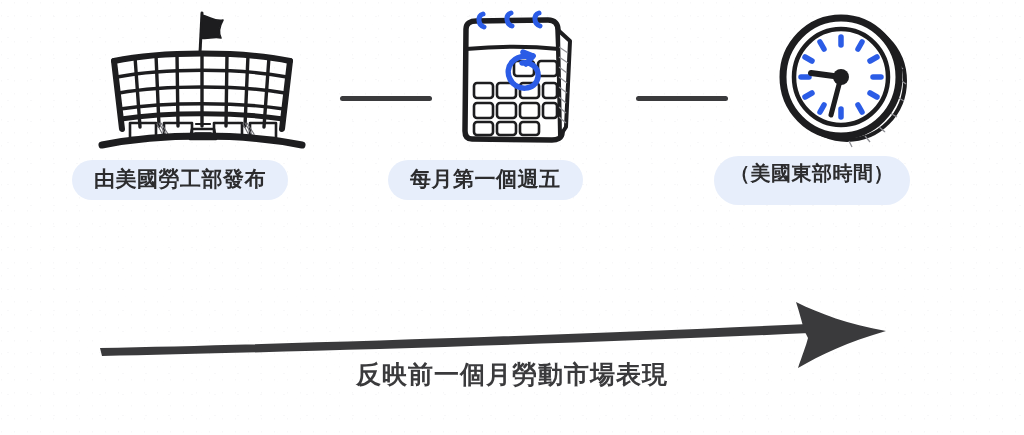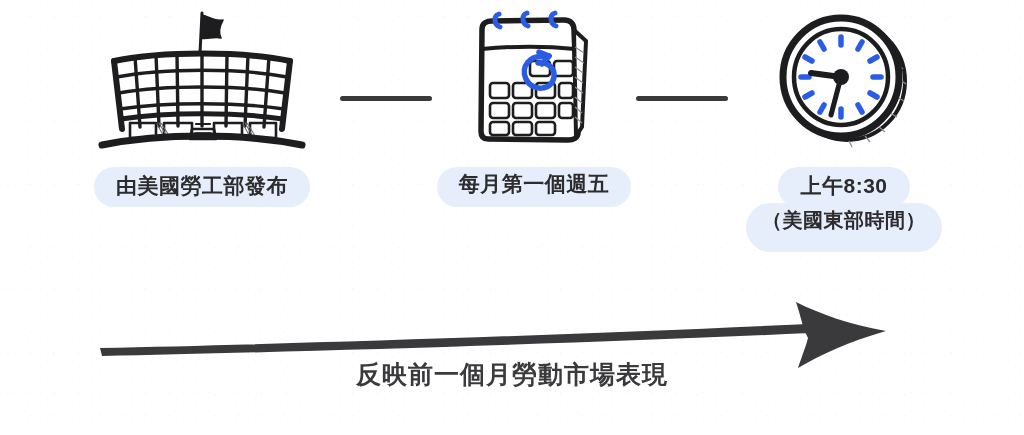--- a/index.html
+++ b/index.html
@@ -46,23 +46,22 @@
     height: 160px;
     display: flex;
     align-items: center;
     justify-content: center;
   }
   .step-icon svg { display: block; }
 
   .labels {
     display: flex;
     flex-direction: column;
-    align-items: center;
+    align-items: flex-start;
     gap: 0px;
-    margin-top: 7px;
   }
 
   .pill {
     display: inline-block;
     background: #e7eefb;
     border-radius: 26px;
     padding: 7px 22px 9px;
     font-size: 21px;
     line-height: 1.15;
     font-weight: 700;
@@ -172,21 +171,21 @@
         </g>
       </svg>
     </div>
     <div class="labels">
       <span class="pill">由美國勞工部發布</span>
     </div>
   </div>
 
   <div class="connector" style="left: 340px; width: 92px;"></div>
 
-  <div class="step" style="left: 404px; font-family: Liberation Mono, monospace;">
+  <div class="step" style="left: 388px;">
     <div class="step-icon">
       <svg width="160" height="150" viewBox="0 0 160 150" aria-hidden="true">
 
         <g fill="#ffffff" stroke="#1d1d1f" stroke-linecap="round" stroke-linejoin="round">
           <path d="M28 24 C28 18 33 16 38 16 L110 15 C117 15 120 19 120 25
                    L124 128 C124 133 119 135 114 135 L34 134 C29 134 27 131 27 126 Z" stroke-width="5.5"></path>
 
           <path d="M120 25 L132 36 L128 122 L122 131 Z" stroke-width="4"></path>
         </g>
 
@@ -280,21 +279,20 @@
         </g>
 
         <g stroke="#1d1d1f" stroke-linecap="round" fill="none">
           <path d="M72 72 L42 68" stroke-width="6"></path>
           <path d="M72 72 L62 110" stroke-width="5"></path>
         </g>
         <circle cx="72" cy="72" r="8" fill="#1d1d1f"></circle>
       </svg>
     </div>
     <div class="labels">
-      <span class="pill">上午8:30</span>
       <span class="pill secondary">（美國東部時間）</span>
     </div>
   </div>
 
   <div class="arrow-wrap">
     <svg width="800" height="70" viewBox="0 0 800 70" aria-hidden="true">
 
       <path d="M4 48 C200 44 500 34 712 24 L714 33 C500 43 200 52 6 56 Z" fill="#3a3a3c"></path>
 
       <path d="M700 2 C724 14 752 24 790 31 C752 42 724 55 702 68

